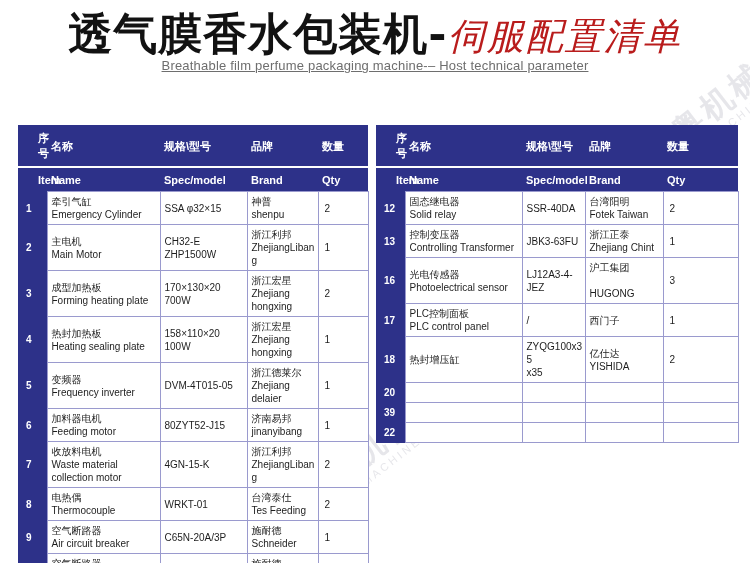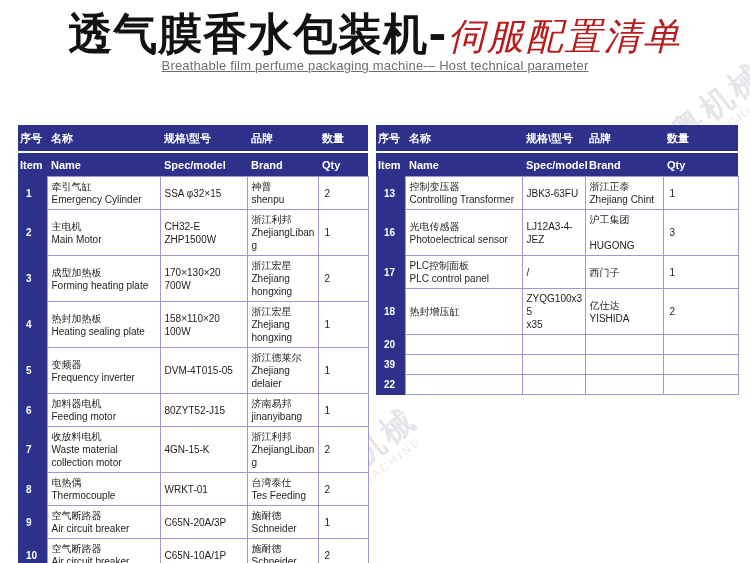--- a/index.html
+++ b/index.html
@@ -16,21 +16,21 @@
   .subtitle { font-size:13px; color:#6e6e6e; letter-spacing:0.2px;text-decoration:underline; }
   
   table { border-collapse:collapse; table-layout:fixed; position:absolute; top:125px; }
   .tbl-left  { left:18px;  width:350px; }
   .tbl-right { left:376px; width:362px; }
   thead th {
     background:#2d3189; color:#ffffff; font-size:11px; font-weight:bold;
     text-align:left; padding:6px 3px 5px 4px; border:0;
   }
   thead tr.hdr-zh th { border-bottom:2px solid #ffffff; }
-  thead th:first-child { padding-left:2px; }
+  thead th:first-child { padding-left:20px; }
   tbody td {
     border:1px solid #9a9ace; background:#ffffff; color:#1d1d1d;
     font-size:10px; line-height:1.3; padding:3px 2px 3px 4px;
     vertical-align:middle; white-space:pre-line; overflow-wrap:break-word;
     height:20px;
   }
   tbody td.c-item {
     background:#2d3189; color:#ffffff; font-weight:bold;
     border:0; padding-left:8px; white-space:nowrap;
   }
@@ -208,20 +208,29 @@
         <tr class="hdr-en">
           <th>Item</th>
           <th>Name</th>
           <th>Spec/model</th>
           <th>Brand</th>
           <th>Qty</th>
         </tr>
       </thead>
     <tbody>
         <tr>
+          <td class="c-item">12</td>
+          <td class="c-name">固态继电器
+Solid relay</td>
+          <td class="c-spec">SSR-40DA</td>
+          <td class="c-brand">台湾阳明
+Fotek Taiwan</td>
+          <td class="c-qty">2</td>
+        </tr>
+        <tr>
           <td class="c-item">13</td>
           <td class="c-name">控制变压器
 Controlling Transformer</td>
           <td class="c-spec">JBK3-63FU</td>
           <td class="c-brand">浙江正泰
 Zhejiang Chint</td>
           <td class="c-qty">1</td>
         </tr>
         <tr>
           <td class="c-item">16</td>

